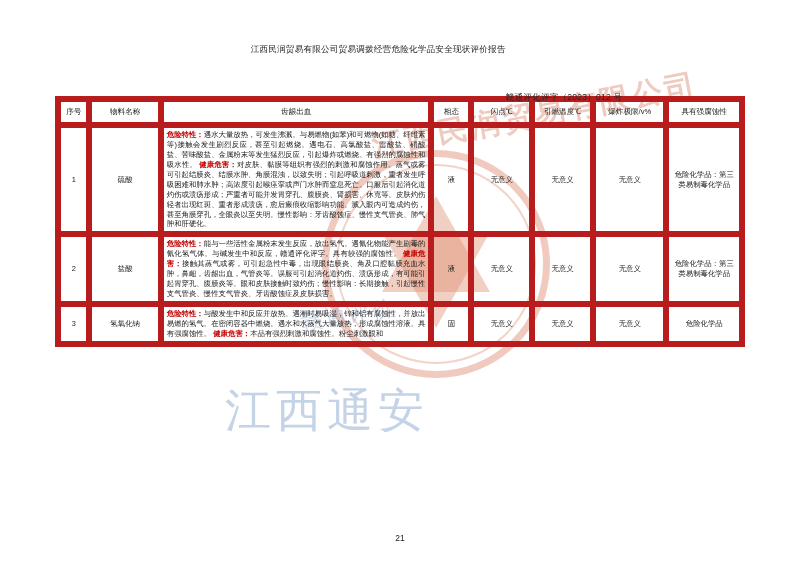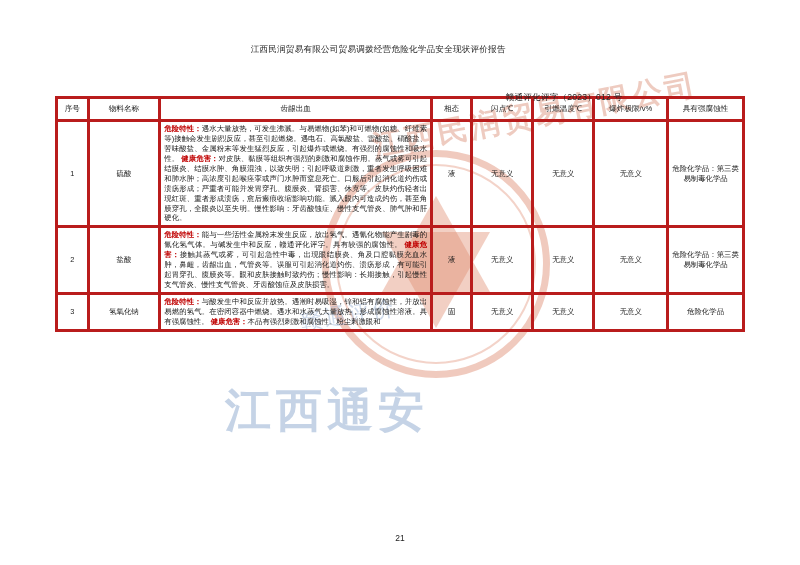--- a/index.html
+++ b/index.html
@@ -88,21 +88,21 @@
     font-weight: bold;
   }
   .wm-text-bottom {
     position: absolute;
     left: 225px;
     top: 380px;
     font-size: 46px;
     letter-spacing: 5px;
     color: rgba(150, 175, 210, 0.55);
     white-space: nowrap;
-    font-weight: bold;
+    font-weight: normal;
   }
   .wm-text-mid {
     position: absolute;
     left: 300px;
     top: 300px;
     font-size: 22px;
     letter-spacing: 2px;
     color: rgba(150, 175, 210, 0.45);
     white-space: nowrap;
     transform: rotate(-9deg);
@@ -139,21 +139,21 @@
     position: absolute;
     left: 55px;
     top: 96px;
     width: 690px;
     border-collapse: collapse;
     table-layout: fixed;
     z-index: 8;
     background: transparent;
   }
   table.dt th, table.dt td {
-    border: 3px solid #b91c1c;
+    border: 6px solid #b91c1c;
     padding: 2px 3px;
     vertical-align: middle;
     font-size: 7.4px;
     line-height: 1.34;
     color: #1a1a1a;
     background: transparent;
   }
   table.dt th {
     text-align: center;
     font-weight: normal;

